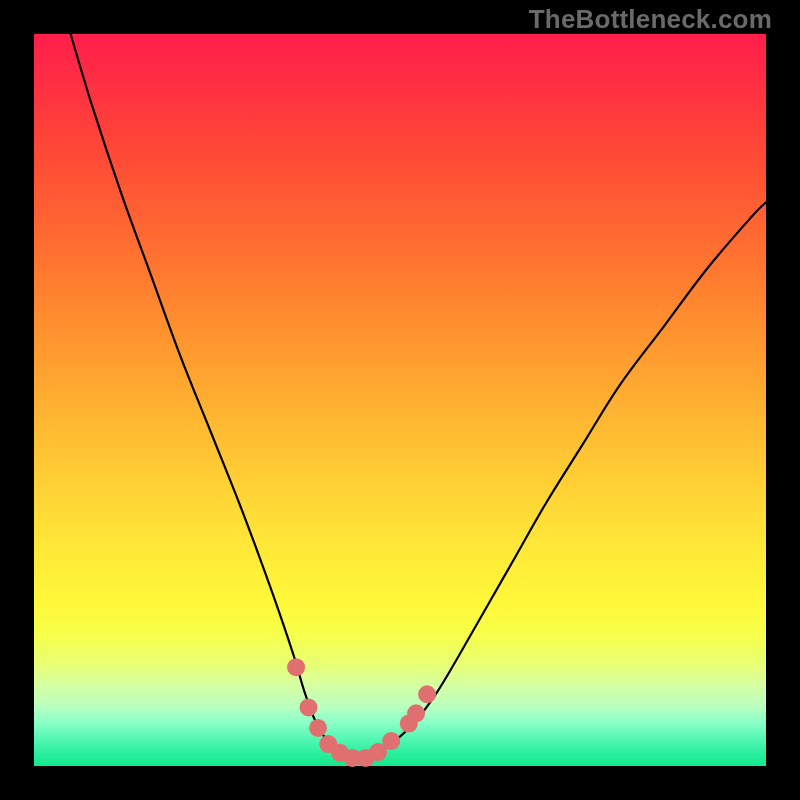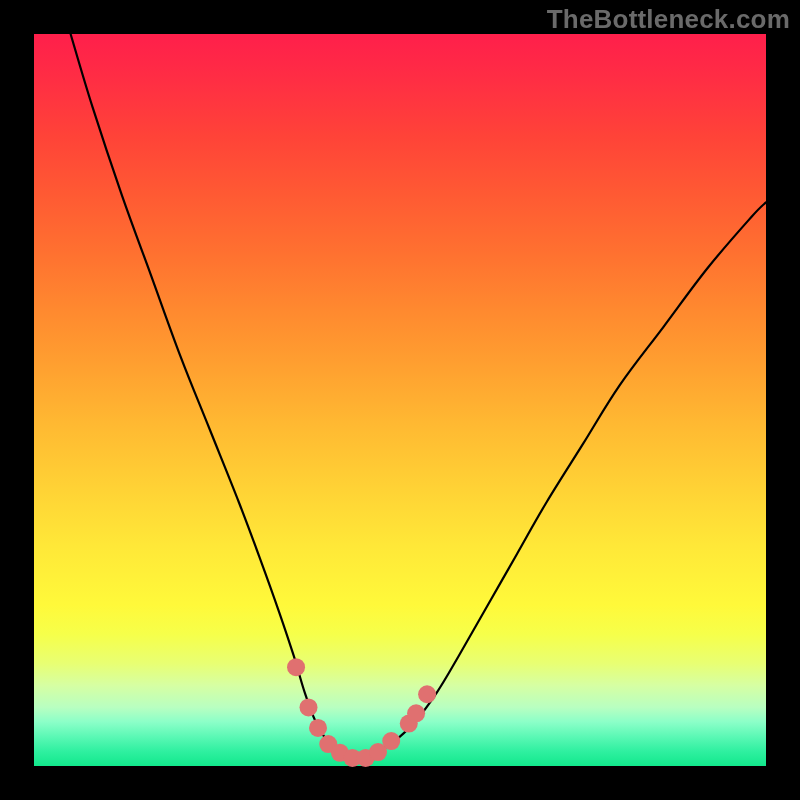--- a/index.html
+++ b/index.html
@@ -69,14 +69,14 @@
         <circle cx="339.98" cy="752.82" r="9" fill="#e07070"></circle>
         <circle cx="352.42" cy="757.95" r="9" fill="#e07070"></circle>
         <circle cx="365.60" cy="757.95" r="9" fill="#e07070"></circle>
         <circle cx="378.04" cy="752.09" r="9" fill="#e07070"></circle>
         <circle cx="391.22" cy="741.11" r="9" fill="#e07070"></circle>
         <circle cx="408.78" cy="723.54" r="9" fill="#e07070"></circle>
         <circle cx="416.10" cy="713.30" r="9" fill="#e07070"></circle>
         <circle cx="427.08" cy="694.26" r="9" fill="#e07070"></circle>
       </g>
   </svg>
-  <div class="watermark" style="color: rgb(106, 106, 106); font-size: 26px; right: 10px; top: 4px;">TheBottleneck.com</div>
+  <div class="watermark" style="color: rgb(106, 106, 106); font-size: 26px; right: 28px; top: 4px;">TheBottleneck.com</div>
 </div>
 
 </body></html>

